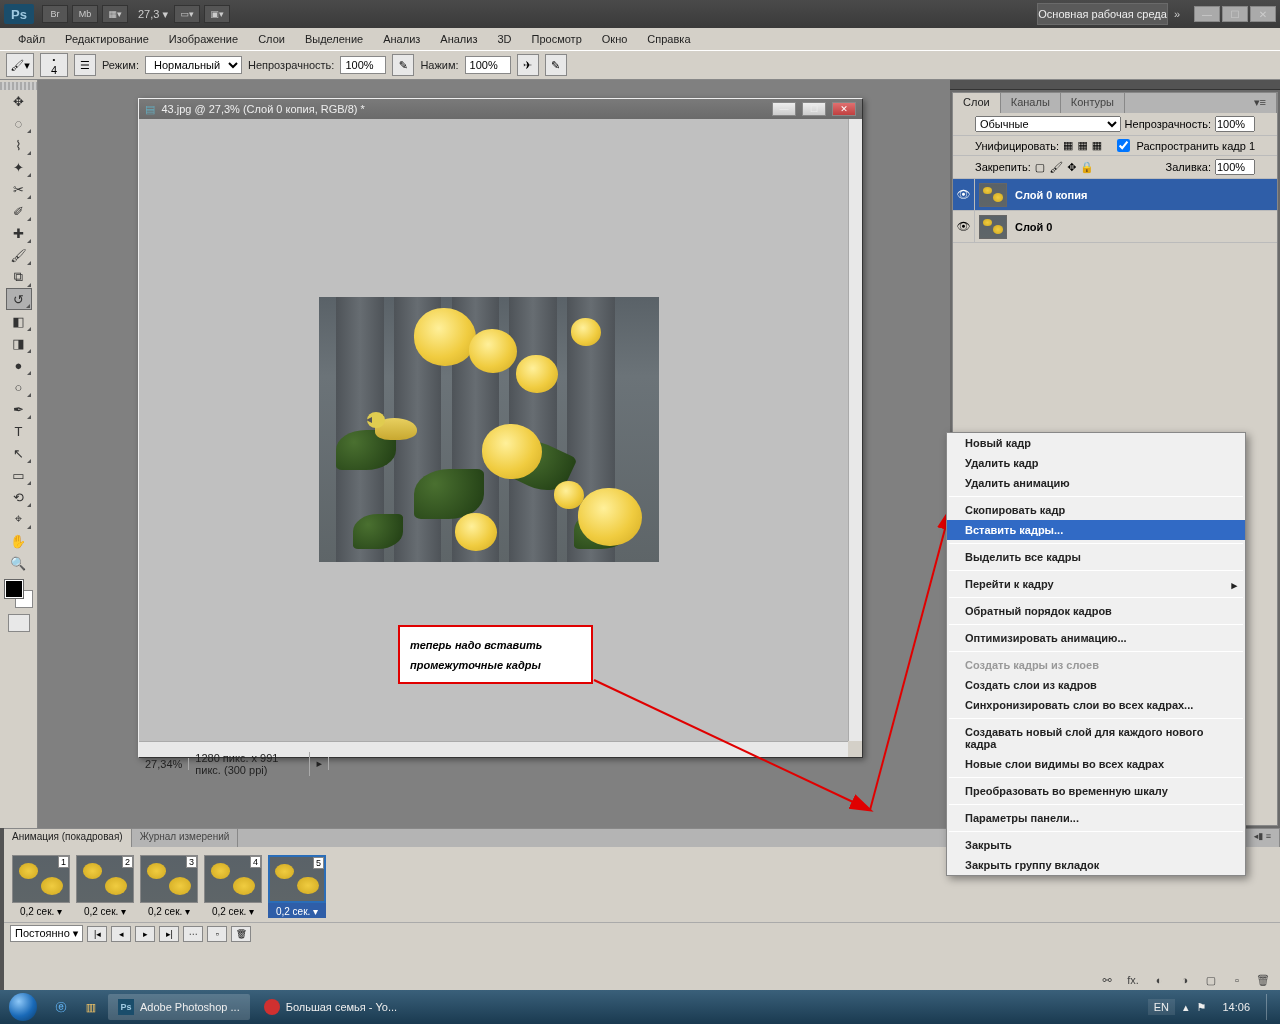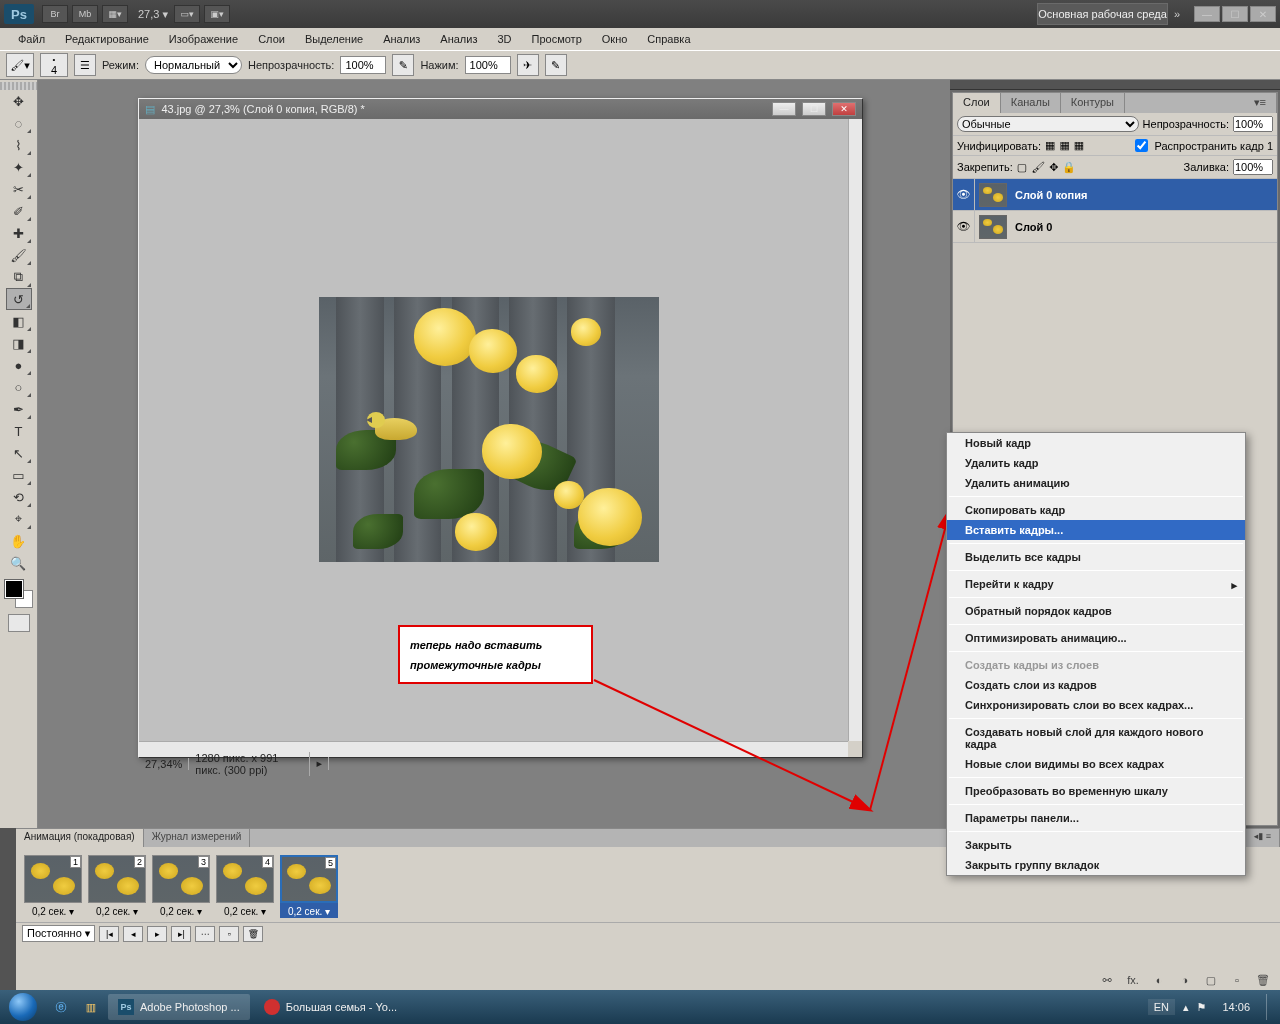--- a/index.html
+++ b/index.html
@@ -70,38 +70,38 @@
 .annotation-box { position:absolute; border: 2px solid #e00000; background:#fff; padding:8px 10px; font-style:italic; font-weight:bold; line-height:1.5; font-size:13px; color:#000;}
 .annotation-arrow { position:absolute; pointer-events:none; }
 
 
 .right-panels { width: 330px; background: #6a6a6a; display: flex; flex-direction: column; }
 .collapsed-strip { height: 10px; background: #535353; border-bottom: 1px solid #333; }
 .panel { background: #d4d0c8; border: 1px solid #888; margin: 2px; display:flex; flex-direction:column; }
 .panel-tabs { height: 20px; background: #b4b4b4; display: flex; }
 .panel-tab { padding: 3px 10px; background: #d4d0c8; border-right: 1px solid #888; color: #222; }
 .panel-tab.inactive { background: #b4b4b4; color: #444; }
-.panel-row { display: flex; align-items: center; padding: 3px 4px; gap: 4px; border-bottom: 1px solid #bbb; font-size:10px;}
+.panel-row { display: flex; align-items: center; padding: 3px 22px; gap: 4px; border-bottom: 1px solid #bbb; font-size:10px;}
 .layer-row { display: flex; align-items: center; height: 32px; border-bottom: 1px solid #bbb; background:#d4d0c8;}
 .layer-row.active { background: #2f5ea8; color: #fff; }
 .layer-eye { width: 22px; text-align: center; border-right:1px solid #bbb; height:100%; display:flex;align-items:center;justify-content:center;}
 .layer-thumb { width: 28px; height: 24px; margin: 0 4px; border: 1px solid #666; background:#888; }
 .layer-name { padding-left: 4px; font-weight:bold;}
 .panel-body-empty { flex:1; background:#d4d0c8;}
 
 
 .ctx-menu { position: absolute; right: 34px; top: 432px; width: 300px; background: #f0f0f0; border: 1px solid #888; box-shadow: 3px 3px 8px rgba(0,0,0,0.4); z-index: 50; }
 .ctx-item { padding: 4px 18px; color: #222; position:relative;font-weight:bold;}
 .ctx-item.highlighted { background: #316ac5; color: #fff; }
 .ctx-item.disabled { color: #999; }
 .ctx-sep { height: 1px; background: #bbb; margin: 3px 2px; border-bottom:1px solid #fff;}
 .ctx-item .subarrow { position:absolute; right:8px; top:5px; }
 
 
-.anim-panel { position: absolute; left: 16px; right: 0; bottom: 34px; height: 162px; background: #d4d0c8; border-top:1px solid #888;}
+.anim-panel { position: absolute; left: 4px; right: 0; bottom: 34px; height: 162px; background: #d4d0c8; border-top:1px solid #888;}
 .anim-tabs { height: 18px; background:#b4b4b4; display:flex; }
 .anim-tabs .panel-tab { font-size:10px; padding:2px 8px;}
 .anim-frames { display: flex; gap: 6px; padding: 8px 8px 4px; }
 .frame { width: 58px; }
 .frame-thumb { width: 58px; height: 48px; border: 1px solid #888; position:relative; background:#fff;}
 .frame-thumb.selected { border: 2px solid #2a6db8; }
 .frame-num { position:absolute; top:0; right:0; background:#fff; border:1px solid #888; font-size:9px; padding:0 2px;}
 .frame-time { text-align:center; font-size:10px; padding-top:2px; background:#d4d0c8; border:1px solid transparent;}
 .frame-time.selected { background:#2f5ea8; color:#fff; }
 .anim-controls { height: 22px; border-top:1px solid #aaa; display:flex; align-items:center; padding:0 6px; gap:4px;}
@@ -118,21 +118,21 @@
 .task-item.active { background: rgba(255,255,255,0.18); }
 .task-pin { width:30px; height:26px; display:flex;align-items:center;justify-content:center;}
 .tray { margin-left: auto; display: flex; align-items: center; gap: 8px; padding-right: 4px; color: #eee; }
 .tray .lang { background: rgba(255,255,255,0.1); padding:2px 6px;}
 .tray .clock { padding:0 8px; }
 
 
 .mini-rose { width:100%; height:100%; background: linear-gradient(#5a6268,#5e6568); position:relative; overflow:hidden;}
 .mini-rose::before { content:''; position:absolute; left:10%; top:15%; width:35%; height:35%; background:radial-gradient(#f0cc40,#d0a820); border-radius:50%;}
 .mini-rose::after { content:''; position:absolute; right:10%; bottom:15%; width:40%; height:40%; background:radial-gradient(#f0cc40,#d0a820); border-radius:50%;}
-select { font-size:11px;border-radius:9px;}
+select { font-size:11px;}
 input[type=checkbox]{ margin:0 3px;}
 </style>
 </head>
 <body>
 
 <div class="titlebar">
   <div class="ps-logo">Ps</div>
   <div class="tb-btn">Br</div>
   <div class="tb-btn">Mb</div>
   <div class="tb-btn">▦▾</div>

